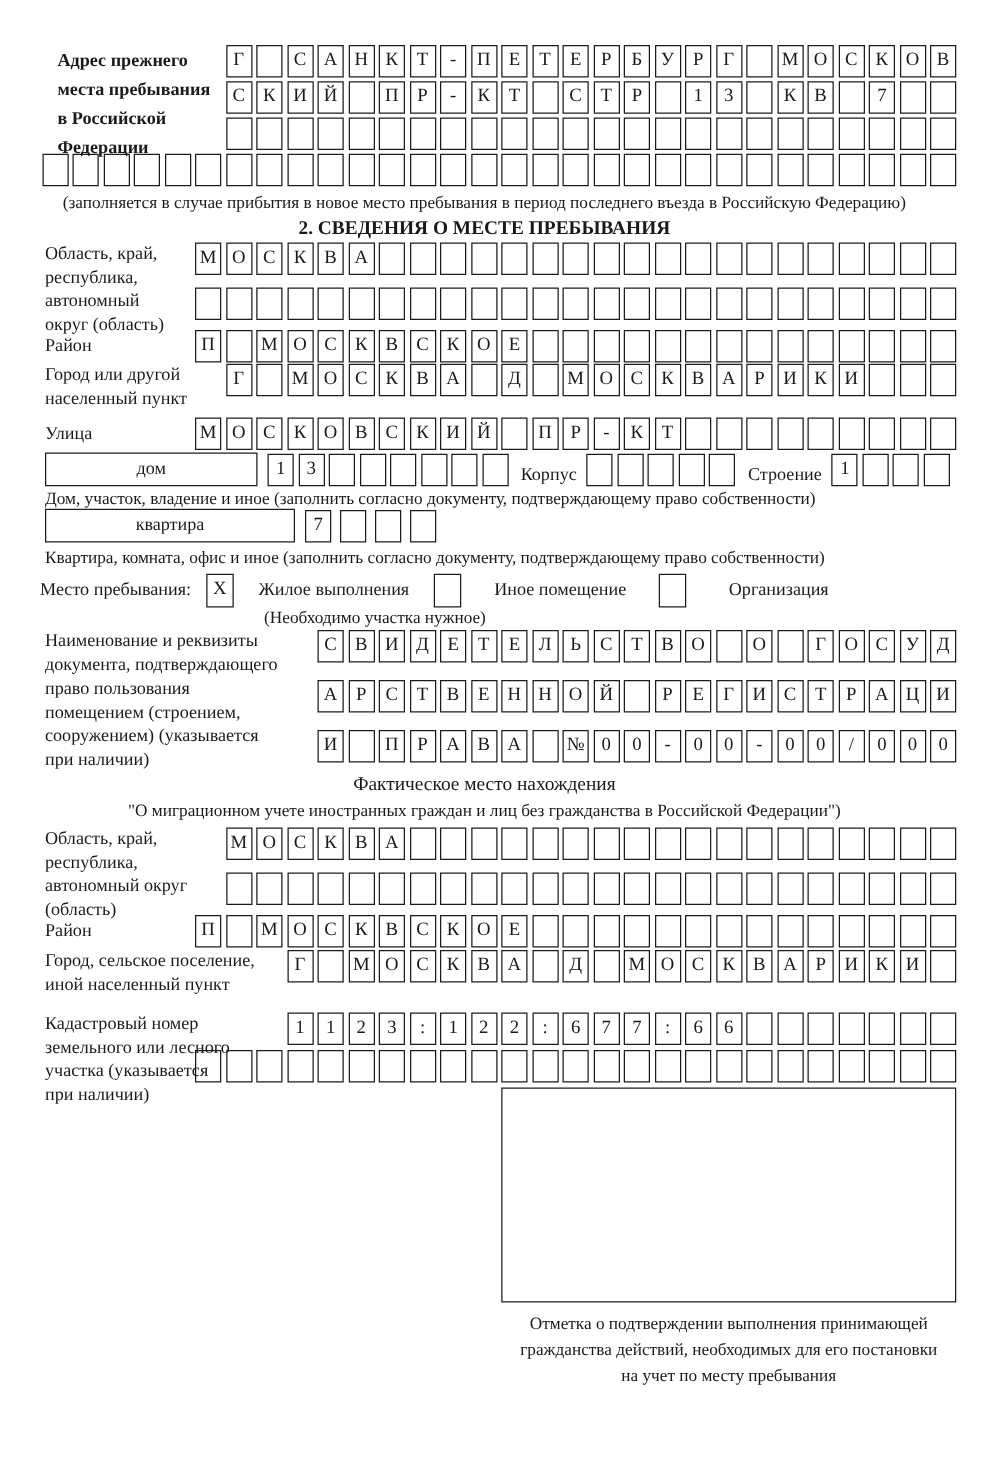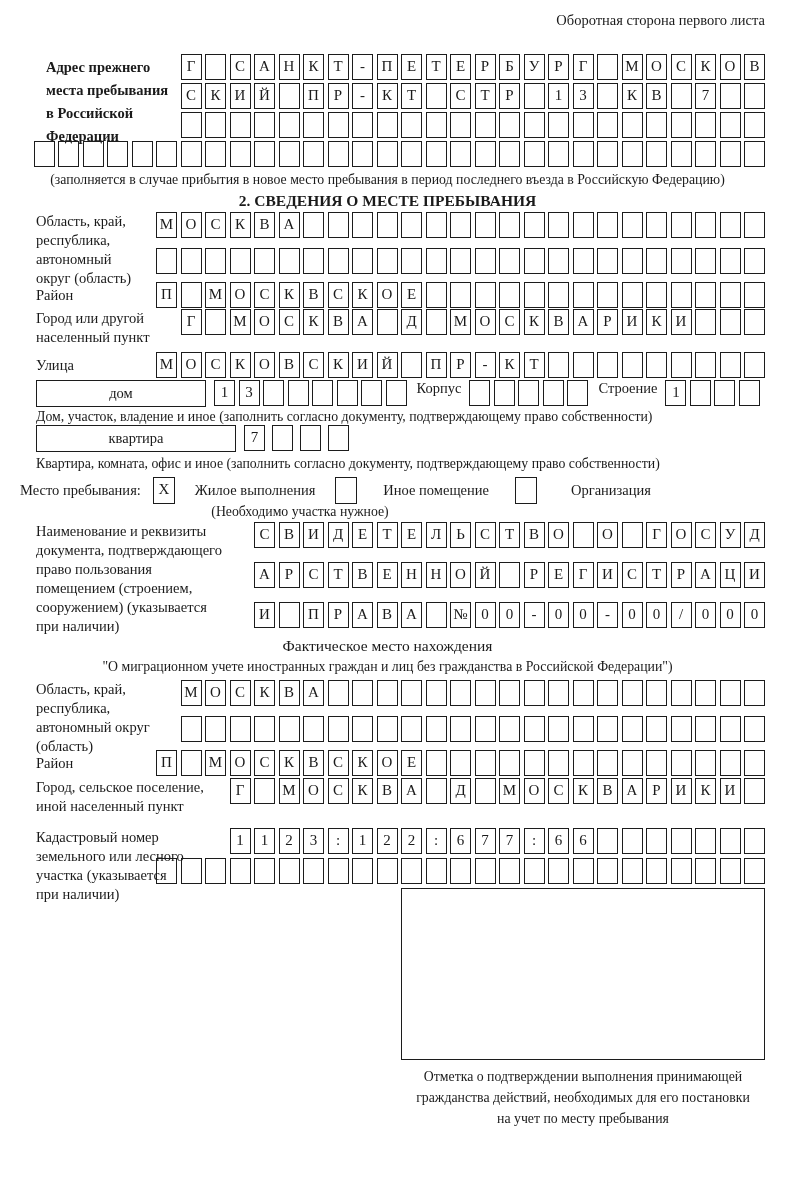--- a/index.html
+++ b/index.html
@@ -44,49 +44,48 @@
 
   .caption { font-size:13.8px; }
   .caption.center { text-align:center; height:16px; }
   .caption.left { margin-left:26px; height:16px; }
   .cap22 { line-height:22px; height:22px; text-align:center; }
 
   .sec-title { text-align:center; font-weight:bold; font-size:15.5px; height:18px; margin-top:4px; }
   .sec-title2 { text-align:center; font-weight:normal; font-size:15.5px; height:20px; line-height:20px; }
 
   
-  .domrow { display:flex; align-items:flex-start; margin-left:26px; height:27px; }
+  .domrow { display:flex; align-items:flex-end; margin-left:26px; height:27px; }
   .widebox {
     flex:none; height:27px; border:1.6px solid #1c1c1c;
     text-align:center; font-size:14.5px; line-height:24px;
   }
   .w170 { width:170px; } .w200 { width:200px; }
   .ilabel { font-size:14.5px; white-space:nowrap; }
   .sp8 { margin-left:8px; } .sp10 { margin-left:10px; }
 
   
-  .checkrow { display:flex; align-items:center; margin-left:10px; height:27px; }
+  .checkrow { display:flex; align-items:center; margin-left:22px; height:27px; }
   .chk { width:22px; height:27px; line-height:23px; }
   .checkrow .ilabel { margin-right:12px; }
   .checkrow .m20 { margin-right:20px; }
   .checkrow .m26 { margin-right:26px; }
   .checkrow .m34 { margin-right:34px; }
   .note { margin-left:150px; width:280px; text-align:center; font-size:13.8px; height:18px; }
 
   
   .stamp { margin-left:auto; width:364px; }
   .stamp-box { width:364px; height:172px; border:1.6px solid #1c1c1c; background:#fff; }
   .stamp-cap { margin-top:6px; text-align:center; font-size:13.8px; line-height:21px; }
 </style>
 </head>
 <body>
 
 <div class="page">
 
-  <div class="hdr">Оборотная сторона первого листа</div>
 
   <div class="addr">
     <div class="addr-label">
       <div>Адрес прежнего</div>
       <div>места пребывания</div>
       <div>в Российской</div>
       <div>Федерации</div>
     </div>
     <div class="rows g3">
       <div class="cellrow">

